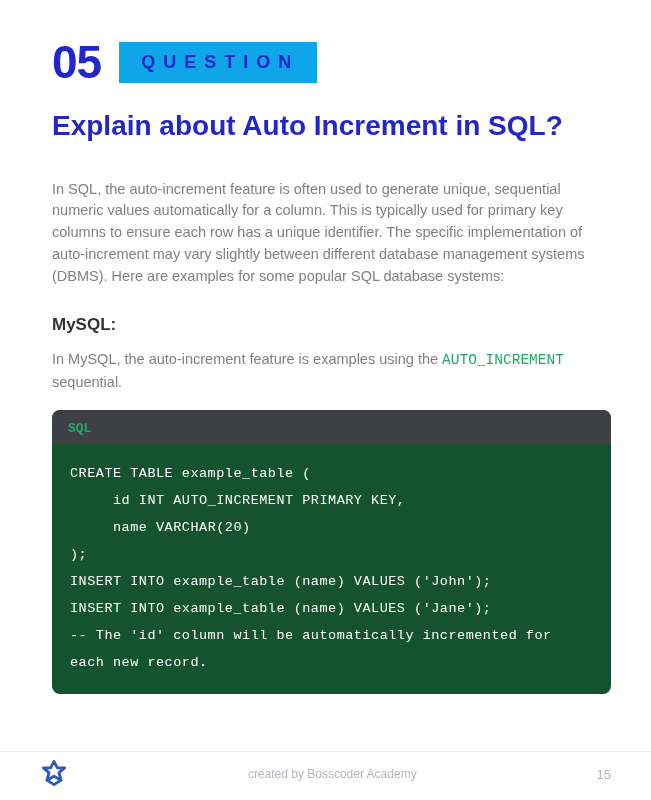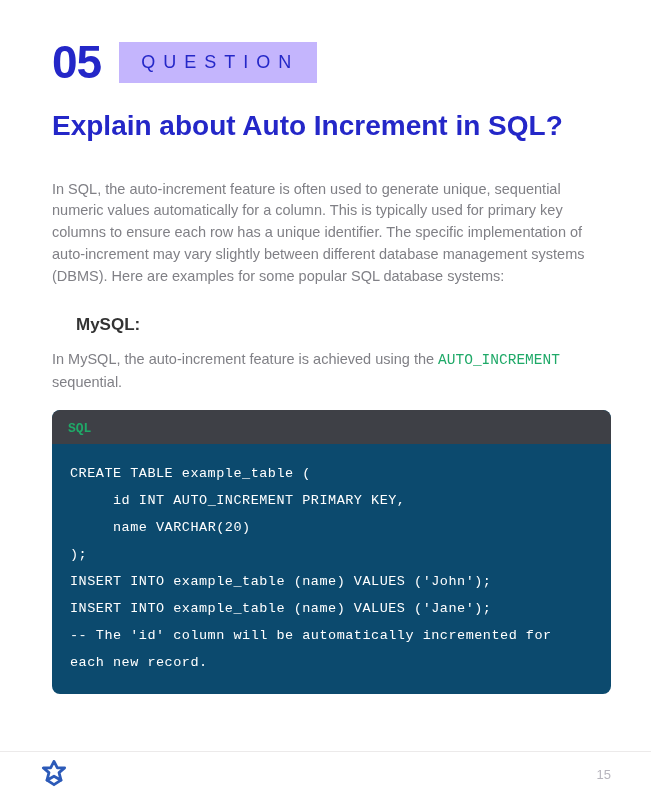--- a/index.html
+++ b/index.html
@@ -25,24 +25,24 @@
     }
 
     .number {
       font-size: 46px;
       font-weight: 800;
       color: #2427c8;
       letter-spacing: -1px;
     }
 
     .question-badge {
-      background: #c4b5fd;
+      background: #0ea5e9;
       color: #2427c8;
       font-size: 18px;
-      font-weight: 400;
+      font-weight: 700;
       letter-spacing: 8px;
       padding: 10px 18px 10px 22px;
       text-align: center;
     }
 
     .title {
       font-size: 28px;
       font-weight: 800;
       color: #2427c8;
       line-height: 1.2;
@@ -55,38 +55,37 @@
       line-height: 1.5;
       margin-bottom: 28px;
       margin-top: 34px;
     }
 
     .db-heading {
       font-size: 17px;
       font-weight: 700;
       color: #333;
       margin-bottom: 14px;
-      margin-left: 24px;
     }
 
     .db-desc {
       font-size: 14.5px;
       color: #808086;
       line-height: 1.5;
       margin-bottom: 16px;
     }
 
     .code-keyword {
       font-family: 'Courier New', Courier, monospace;
       color: #1fa968;
       font-weight: 500;
     }
 
     .code-block {
-      background: #0c4a6e;
+      background: #14532d;
       border-radius: 8px;
       overflow: hidden;
       margin-bottom: 4px;
     }
 
     .code-header {
       background: #3e4046;
       padding: 8px 16px;
       border-top-left-radius: 8px;
       border-top-right-radius: 8px;
@@ -150,21 +149,21 @@
     <div class="question-badge">QUESTION</div>
   </div>
 
   <h1 class="title">Explain about Auto Increment in SQL?</h1>
 
   <p class="intro-text">In SQL, the auto-increment feature is often used to generate unique, sequential numeric values automatically for a column. This is typically used for primary key columns to ensure each row has a unique identifier. The specific implementation of auto-increment may vary slightly between different database management systems (DBMS). Here are examples for some popular SQL database systems:</p>
 
   <h3 class="db-heading">MySQL:</h3>
 
   <p class="db-desc">
-    <span>In MySQL, the auto-increment feature is achieved using the </span><span class="code-keyword">AUTO_INCREMENT</span><span> sequential.</span>
+    <span>In MySQL, the auto-increment feature is examples using the </span><span class="code-keyword">AUTO_INCREMENT</span><span> sequential.</span>
   </p>
 
   <div class="code-block">
     <div class="code-header">
       <span class="code-lang">SQL</span>
     </div>
     <div class="code-body">CREATE TABLE example_table (
      id INT AUTO_INCREMENT PRIMARY KEY,
      name VARCHAR(20)
 );
@@ -175,14 +174,15 @@
 
 </div>
 
 <div class="footer">
   <div class="logo">
     <svg viewBox="0 0 100 100" xmlns="http://www.w3.org/2000/svg">
       <polygon points="50,5 62,28 88,28 68,45 75,72 50,58 25,72 32,45 12,28 38,28" fill="none" stroke="#2c5ab8" stroke-width="10" stroke-linejoin="round"></polygon>
       <path d="M 25 72 L 50 88 L 75 72" fill="none" stroke="#2c5ab8" stroke-width="10" stroke-linecap="round"></path>
     </svg>
   </div>
+  <div class="footer-text">created by Bosscoder Academy</div>
   <div class="page-num">15</div>
 </div>
 
 </body></html>

